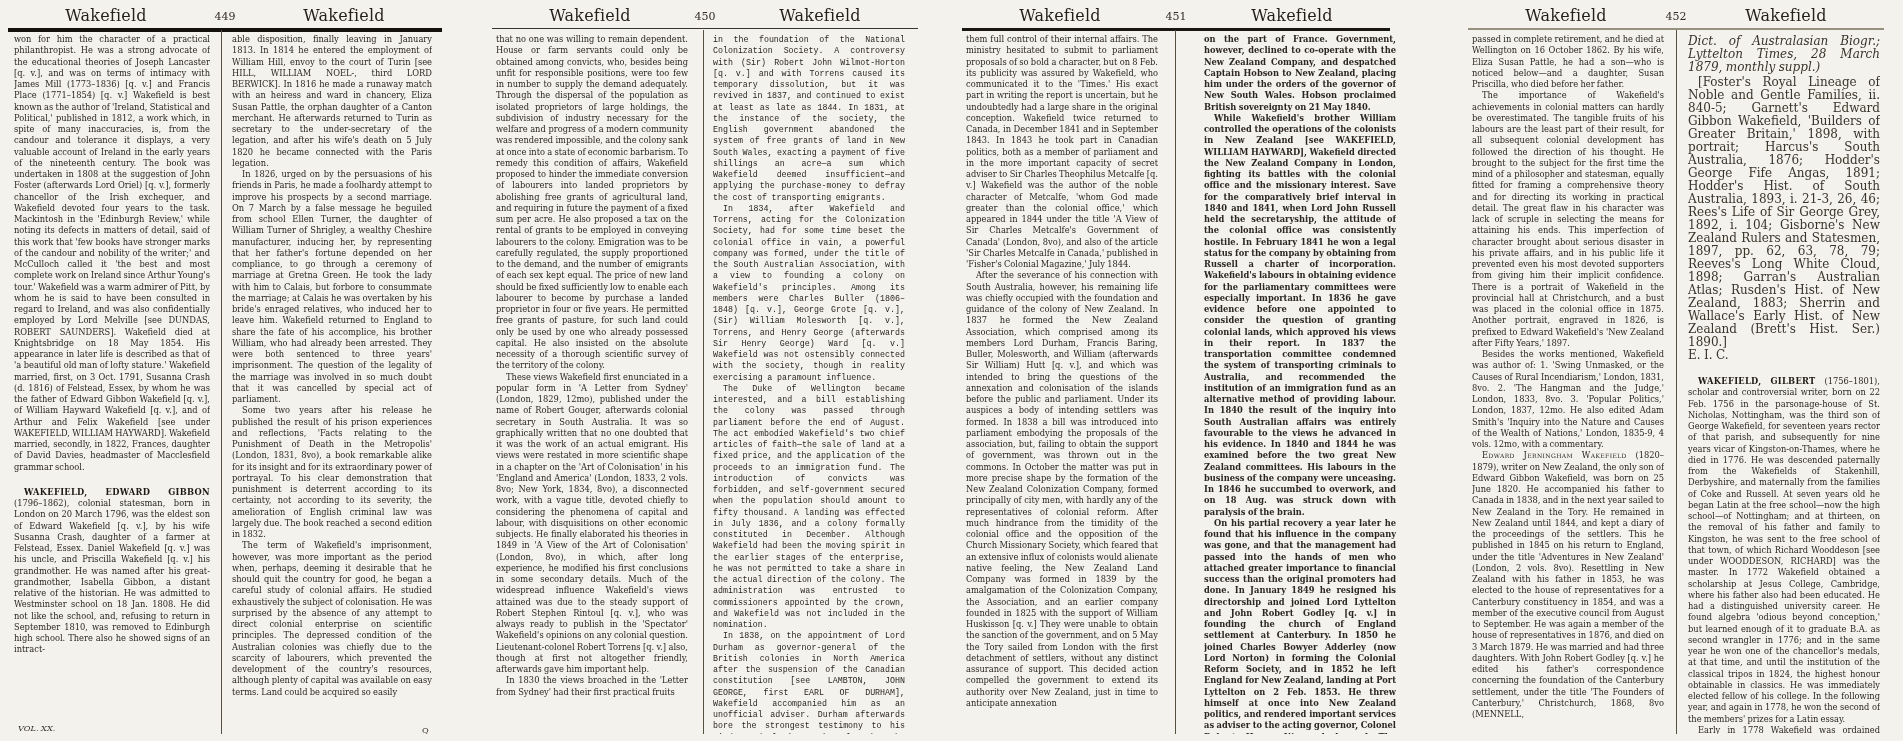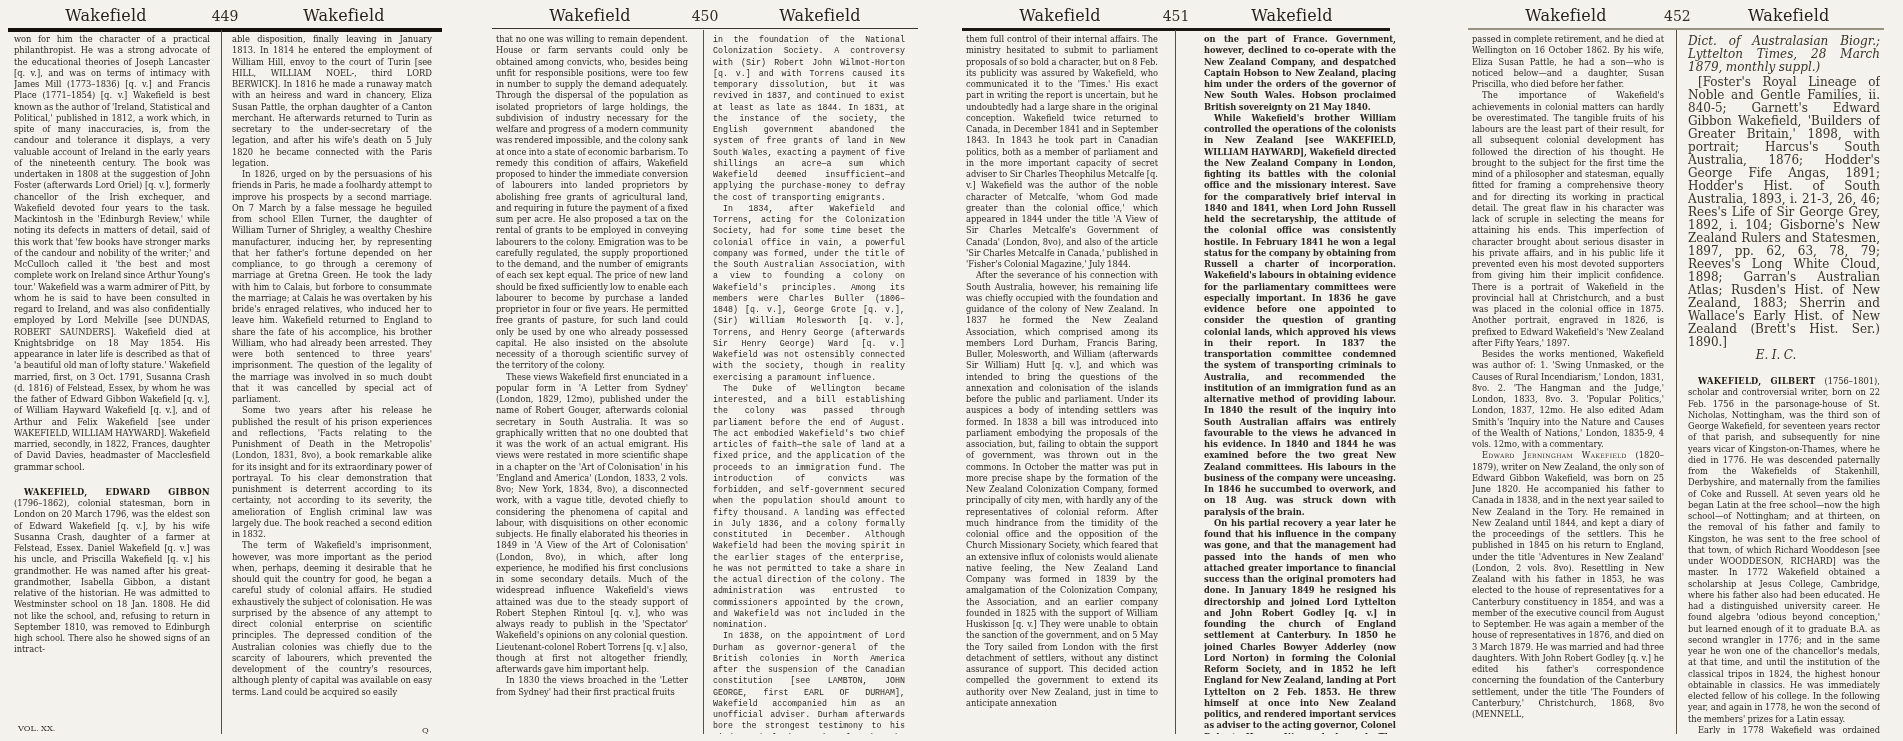--- a/index.html
+++ b/index.html
@@ -10,21 +10,21 @@
     color:#2b2620;
     overflow:hidden;
     position:relative;
   }
   .page{position:absolute;top:0;height:741px;}
   .page-head{
     position:absolute;top:6px;left:0;right:0;height:20px;
     display:grid;grid-template-columns:196px 1fr 196px;align-items:baseline;
   }
   .head-word{font-size:16px;color:#241f19;text-align:center;letter-spacing:.2px;}
-  .head-num{font-size:14px;color:#332d25;text-align:center;align-self:center;}
+  .head-num{font-size:11px;color:#332d25;text-align:center;align-self:center;}
   .head-rule{position:absolute;left:0;right:0;top:28px;}
   .rule-heavy{height:4px;background:#14110d;}
   .rule-thin{height:1px;background:#3a362d;}
   .rule-med{height:3px;background:#1a1712;}
   .rule-faded{height:2px;background:#97917f;}
   .col{
     position:absolute;top:34px;height:700px;width:196px;
     overflow:hidden;
     font-size:8.3px;line-height:11.25px;
     text-align:justify;
@@ -32,21 +32,21 @@
   }
   .divider{position:absolute;top:30px;height:704px;width:1px;background:#55503f;}
   .para{text-align:justify;}
   .para.ind,.para.entry,.para.subentry,.para.refs{text-indent:10px;}
   .para.cont,.para.refscont{text-indent:0;}
   .para.entry{margin-top:14px;}
   .lead-caps{font-weight:bold;letter-spacing:.3px;color:#1c1812;}
   .lead-sc{font-variant:small-caps;letter-spacing:.4px;color:#241f18;}
   .para.refs,.para.refscont{font-size:12px;line-height:13px;color:#39342a;margin:1px 0 2px 0;}
   .para.refscont{font-style:italic;}
-  .sig{display:block;text-align:center;text-indent:0;padding-right:16px;font-style:italic;}
+  .sig{display:block;text-align:left;text-indent:0;padding-right:16px;}
   .page-foot{position:absolute;font-size:8.2px;color:#332e26;}
 </style>
 </head>
 <body>
 
 <div class="page" style="left:8px;width:434px;">
   <div class="page-head">
     <span class="head-word">Wakefield</span>
     <span class="head-num">449</span>
     <span class="head-word">Wakefield</span>
@@ -56,21 +56,21 @@
       <div class="para cont">won for him the character of a practical philanthropist. He was a strong advocate of the educational theories of Joseph Lancaster [q. v.], and was on terms of intimacy with James Mill (1773–1836) [q. v.] and Francis Place (1771–1854) [q. v.] Wakefield is best known as the author of 'Ireland, Statistical and Political,' published in 1812, a work which, in spite of many inaccuracies, is, from the candour and tolerance it displays, a very valuable account of Ireland in the early years of the nineteenth century. The book was undertaken in 1808 at the suggestion of John Foster (afterwards Lord Oriel) [q. v.], formerly chancellor of the Irish exchequer, and Wakefield devoted four years to the task. Mackintosh in the 'Edinburgh Review,' while noting its defects in matters of detail, said of this work that 'few books have stronger marks of the candour and nobility of the writer;' and McCulloch called it 'the best and most complete work on Ireland since Arthur Young's tour.' Wakefield was a warm admirer of Pitt, by whom he is said to have been consulted in regard to Ireland, and was also confidentially employed by Lord Melville [see DUNDAS, ROBERT SAUNDERS]. Wakefield died at Knightsbridge on 18 May 1854. His appearance in later life is described as that of 'a beautiful old man of lofty stature.' Wakefield married, first, on 3 Oct. 1791, Susanna Crash (d. 1816) of Felstead, Essex, by whom he was the father of Edward Gibbon Wakefield [q. v.], of William Hayward Wakefield [q. v.], and of Arthur and Felix Wakefield [see under WAKEFIELD, WILLIAM HAYWARD]. Wakefield married, secondly, in 1822, Frances, daughter of David Davies, headmaster of Macclesfield grammar school.</div>
       <div class="para entry"><span class="lead-caps">WAKEFIELD, EDWARD GIBBON </span>(1796–1862), colonial statesman, born in London on 20 March 1796, was the eldest son of Edward Wakefield [q. v.], by his wife Susanna Crash, daughter of a farmer at Felstead, Essex. Daniel Wakefield [q. v.] was his uncle, and Priscilla Wakefield [q. v.] his grandmother. He was named after his great-grandmother, Isabella Gibbon, a distant relative of the historian. He was admitted to Westminster school on 18 Jan. 1808. He did not like the school, and, refusing to return in September 1810, was removed to Edinburgh high school. There also he showed signs of an intract-</div>
     </div>
   <div class="divider" style="left:213px;"></div>
   <div class="col" style="left:224px;width:200px;">
       <div class="para cont">able disposition, finally leaving in January 1813. In 1814 he entered the employment of William Hill, envoy to the court of Turin [see HILL, WILLIAM NOEL-, third LORD BERWICK]. In 1816 he made a runaway match with an heiress and ward in chancery, Eliza Susan Pattle, the orphan daughter of a Canton merchant. He afterwards returned to Turin as secretary to the under-secretary of the legation, and after his wife's death on 5 July 1820 he became connected with the Paris legation.</div>
       <div class="para ind">In 1826, urged on by the persuasions of his friends in Paris, he made a foolhardy attempt to improve his prospects by a second marriage. On 7 March by a false message he beguiled from school Ellen Turner, the daughter of William Turner of Shrigley, a wealthy Cheshire manufacturer, inducing her, by representing that her father's fortune depended on her compliance, to go through a ceremony of marriage at Gretna Green. He took the lady with him to Calais, but forbore to consummate the marriage; at Calais he was overtaken by his bride's enraged relatives, who induced her to leave him. Wakefield returned to England to share the fate of his accomplice, his brother William, who had already been arrested. They were both sentenced to three years' imprisonment. The question of the legality of the marriage was involved in so much doubt that it was cancelled by special act of parliament.</div>
       <div class="para ind">Some two years after his release he published the result of his prison experiences and reflections, 'Facts relating to the Punishment of Death in the Metropolis' (London, 1831, 8vo), a book remarkable alike for its insight and for its extraordinary power of portrayal. To his clear demonstration that punishment is deterrent according to its certainty, not according to its severity, the amelioration of English criminal law was largely due. The book reached a second edition in 1832.</div>
       <div class="para ind">The term of Wakefield's imprisonment, however, was more important as the period when, perhaps, deeming it desirable that he should quit the country for good, he began a careful study of colonial affairs. He studied exhaustively the subject of colonisation. He was surprised by the absence of any attempt to direct colonial enterprise on scientific principles. The depressed condition of the Australian colonies was chiefly due to the scarcity of labourers, which prevented the development of the country's resources, although plenty of capital was available on easy terms. Land could be acquired so easily</div>
     </div>
-  <div class="page-foot" style="left:10px;top:723px;">VOL. XX.</div>
+  <div class="page-foot" style="left:10px;top:723px;font-style:italic;">VOL. XX.</div>
   <div class="page-foot" style="left:414px;top:725px;">Q</div>
 </div>
 
 <div class="page" style="left:492px;width:426px;">
   <div class="page-head">
     <span class="head-word">Wakefield</span>
     <span class="head-num">450</span>
     <span class="head-word">Wakefield</span>
   </div>
   <div class="head-rule rule-thin"></div>

